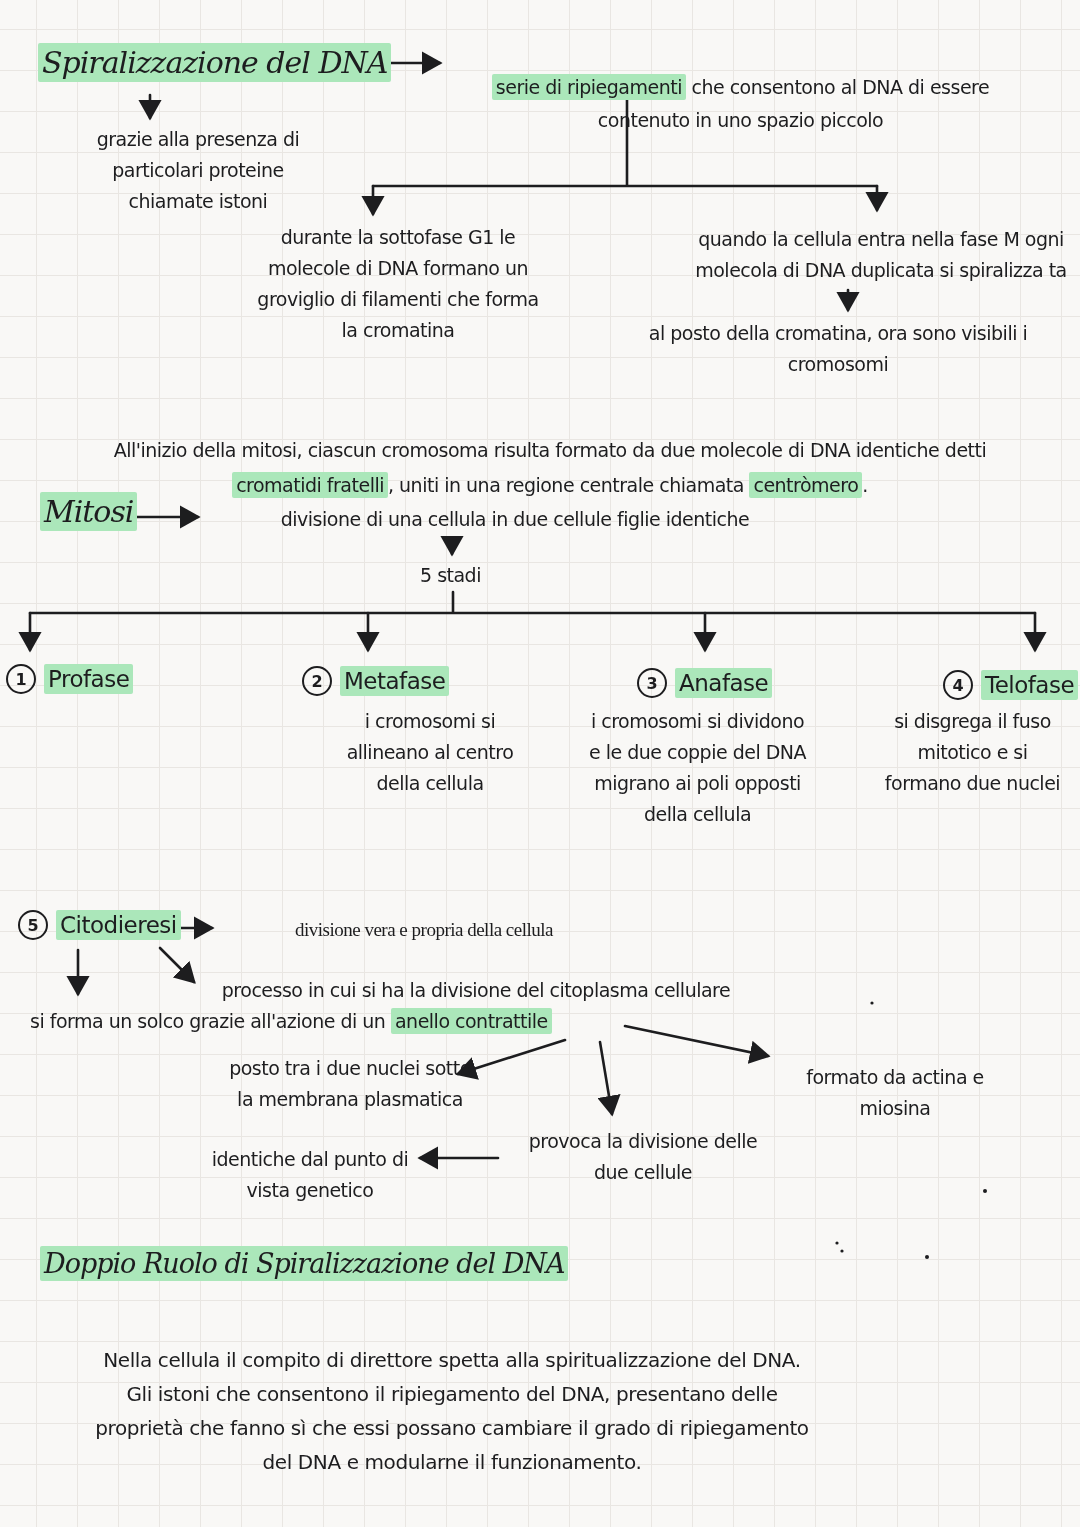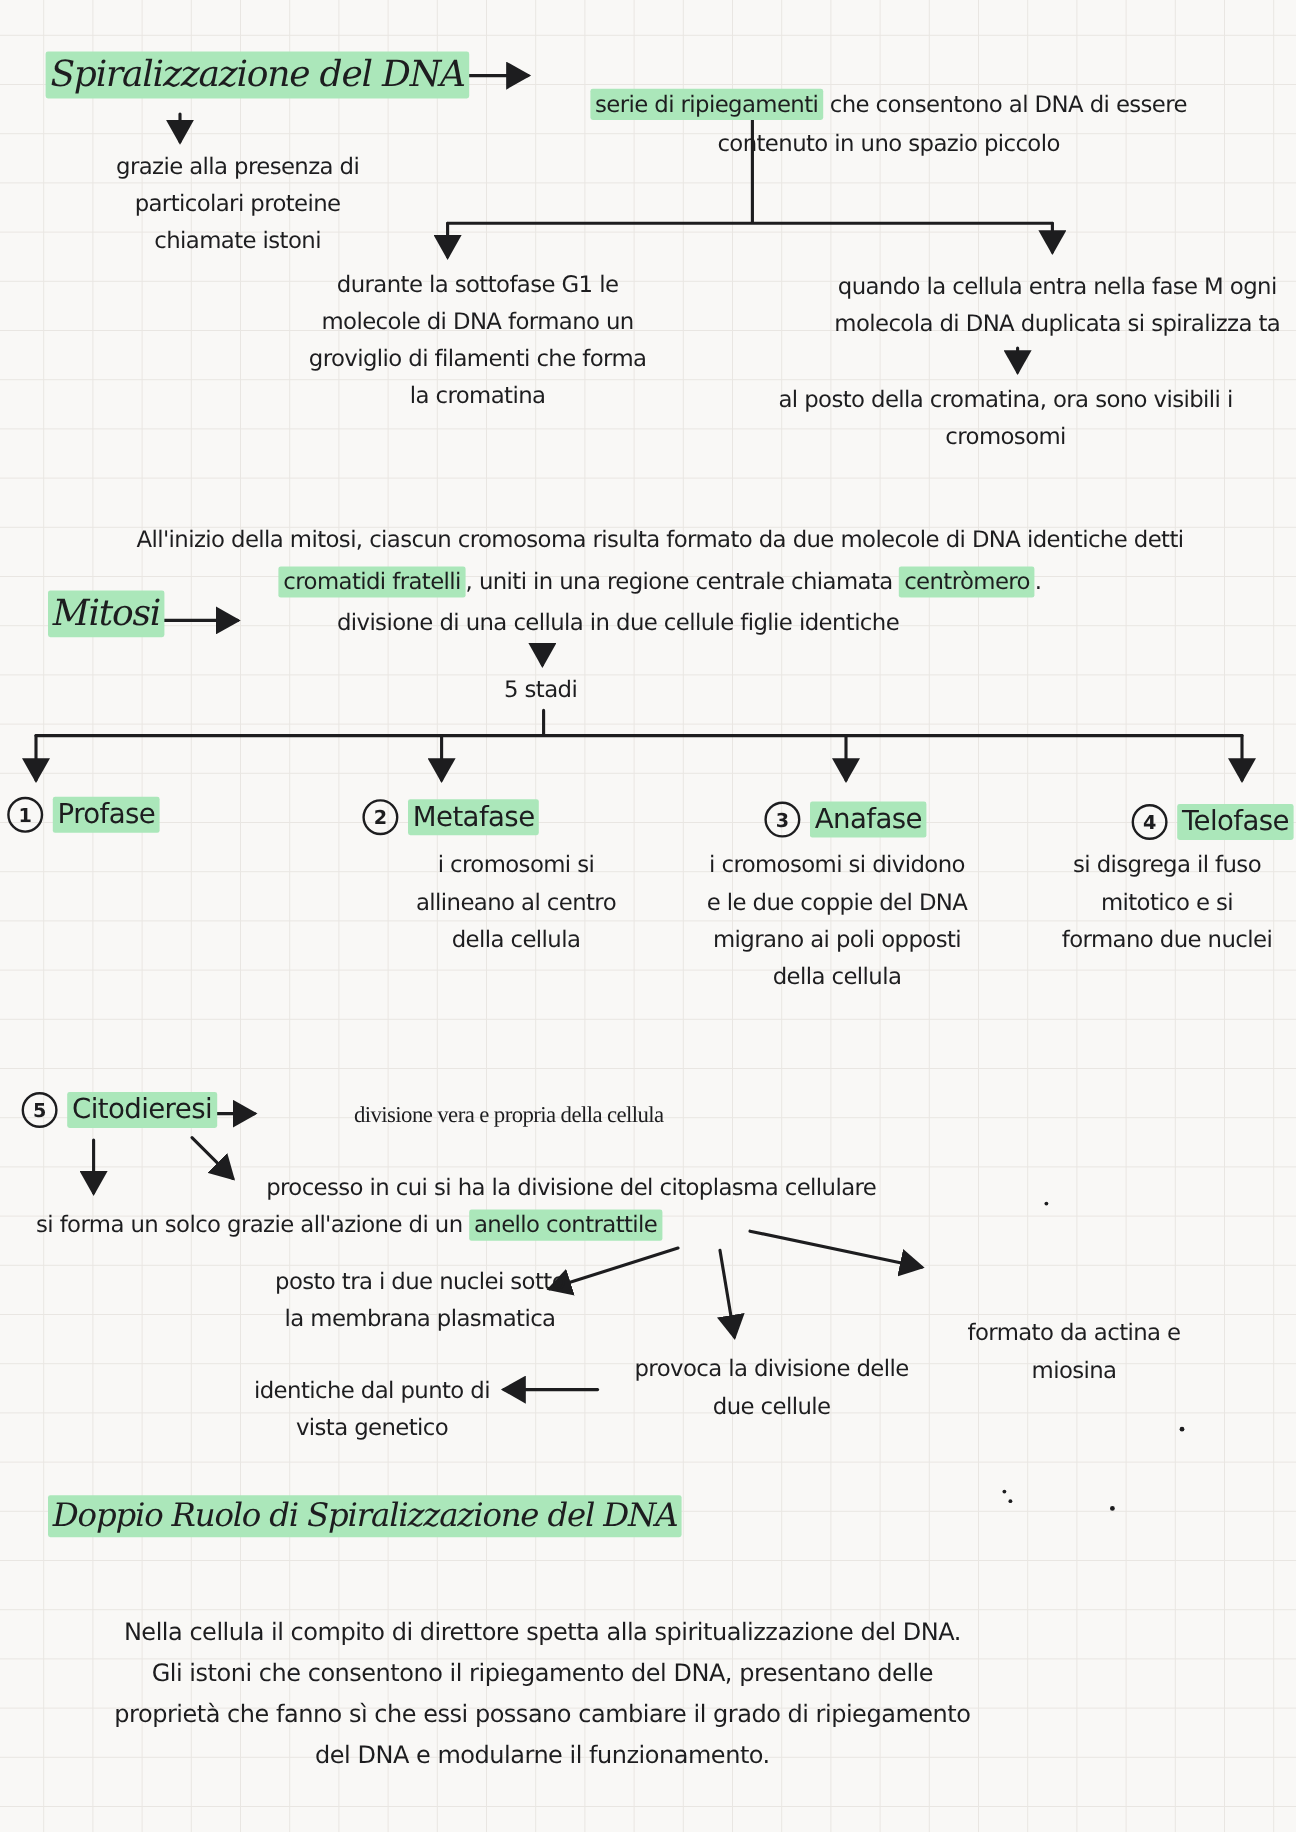--- a/index.html
+++ b/index.html
@@ -165,21 +165,21 @@
 
   <div class="blk note" style="left:186px;top:975px;width:580px;">processo in cui si ha la divisione del citoplasma cellulare</div>
 
   <div class="blk inline-line" style="left:30px;top:1006px;">
     <span>si forma un solco grazie all'azione di un </span><span class="hl">anello contrattile</span>
   </div>
 
   <div class="blk note" style="left:200px;top:1053px;width:300px;">posto tra i due nuclei sotto
 la membrana plasmatica</div>
 
-  <div class="blk note" style="left:780px;top:1062px;width:230px;margin-top:34px;">formato da actina e
+  <div class="blk note" style="left:780px;top:1062px;width:230px;">formato da actina e
 miosina</div>
 
   <div class="blk note" style="left:508px;top:1126px;width:270px;">provoca la divisione delle
 due cellule</div>
 
   <div class="blk note" style="left:190px;top:1144px;width:240px;">identiche dal punto di
 vista genetico</div>
 
   <div class="blk script-title t3" style="left:40px;top:1248px;">
     <span class="hl">Doppio Ruolo di Spiralizzazione del DNA</span>

